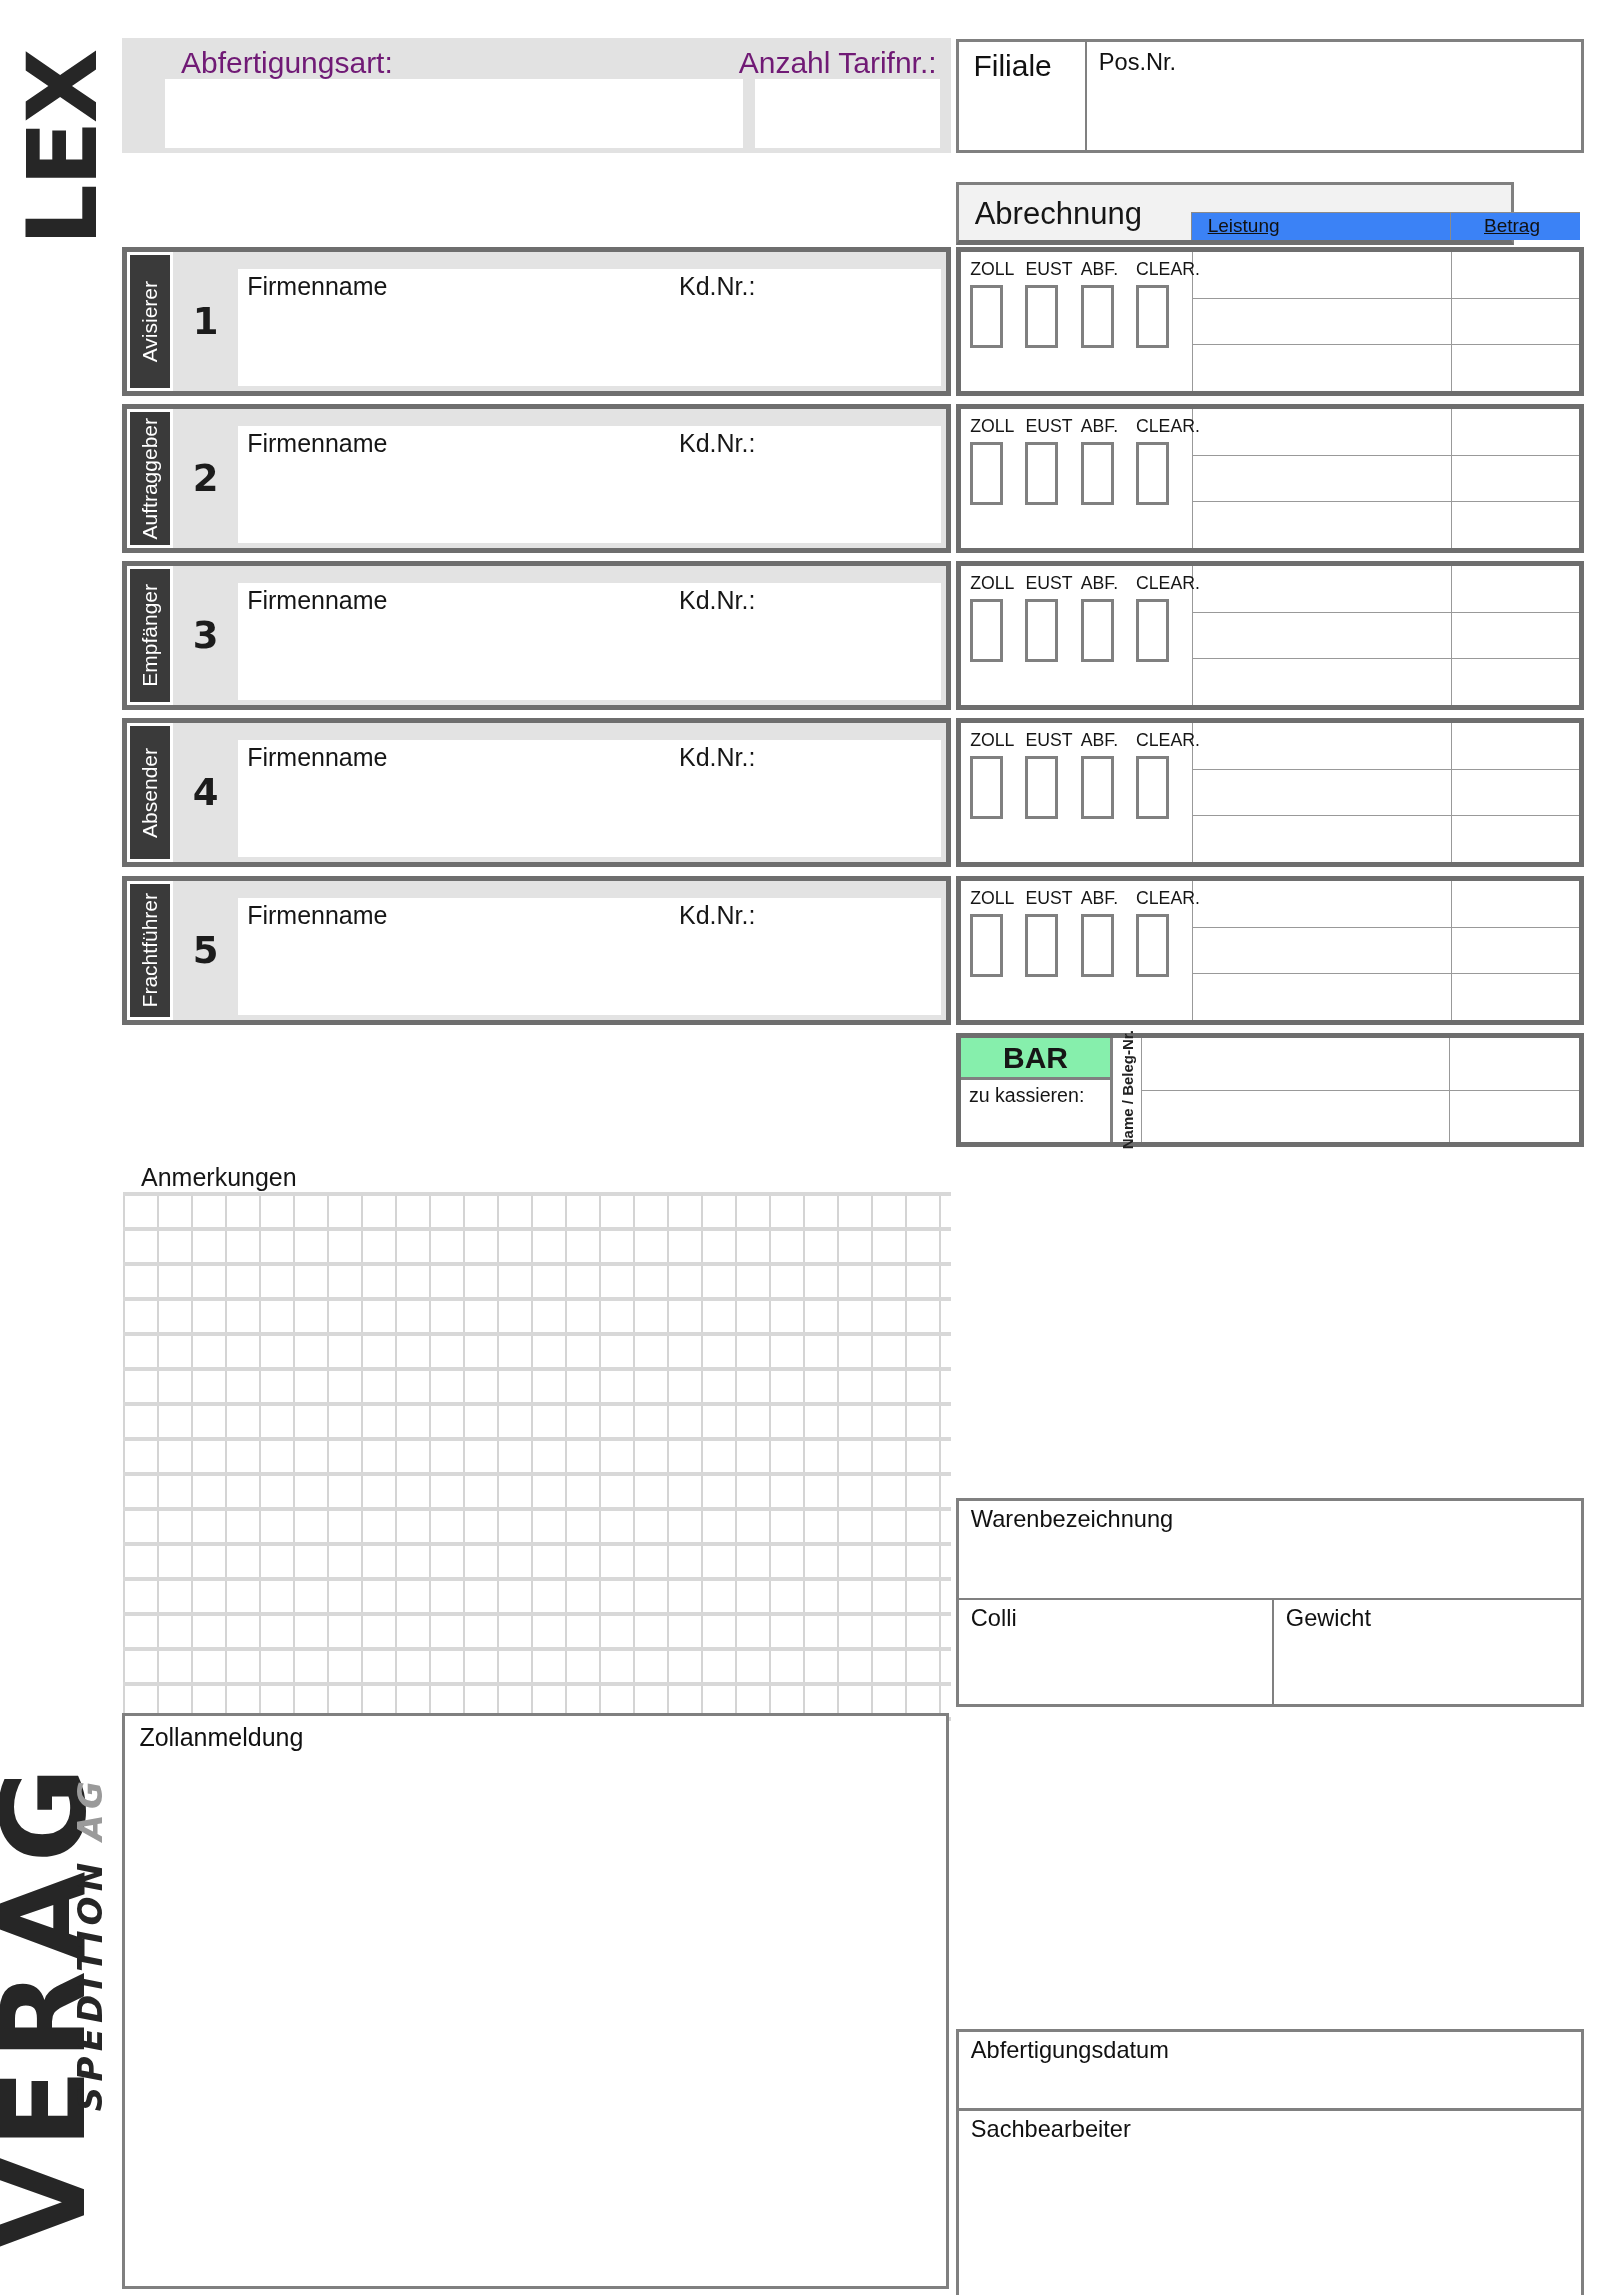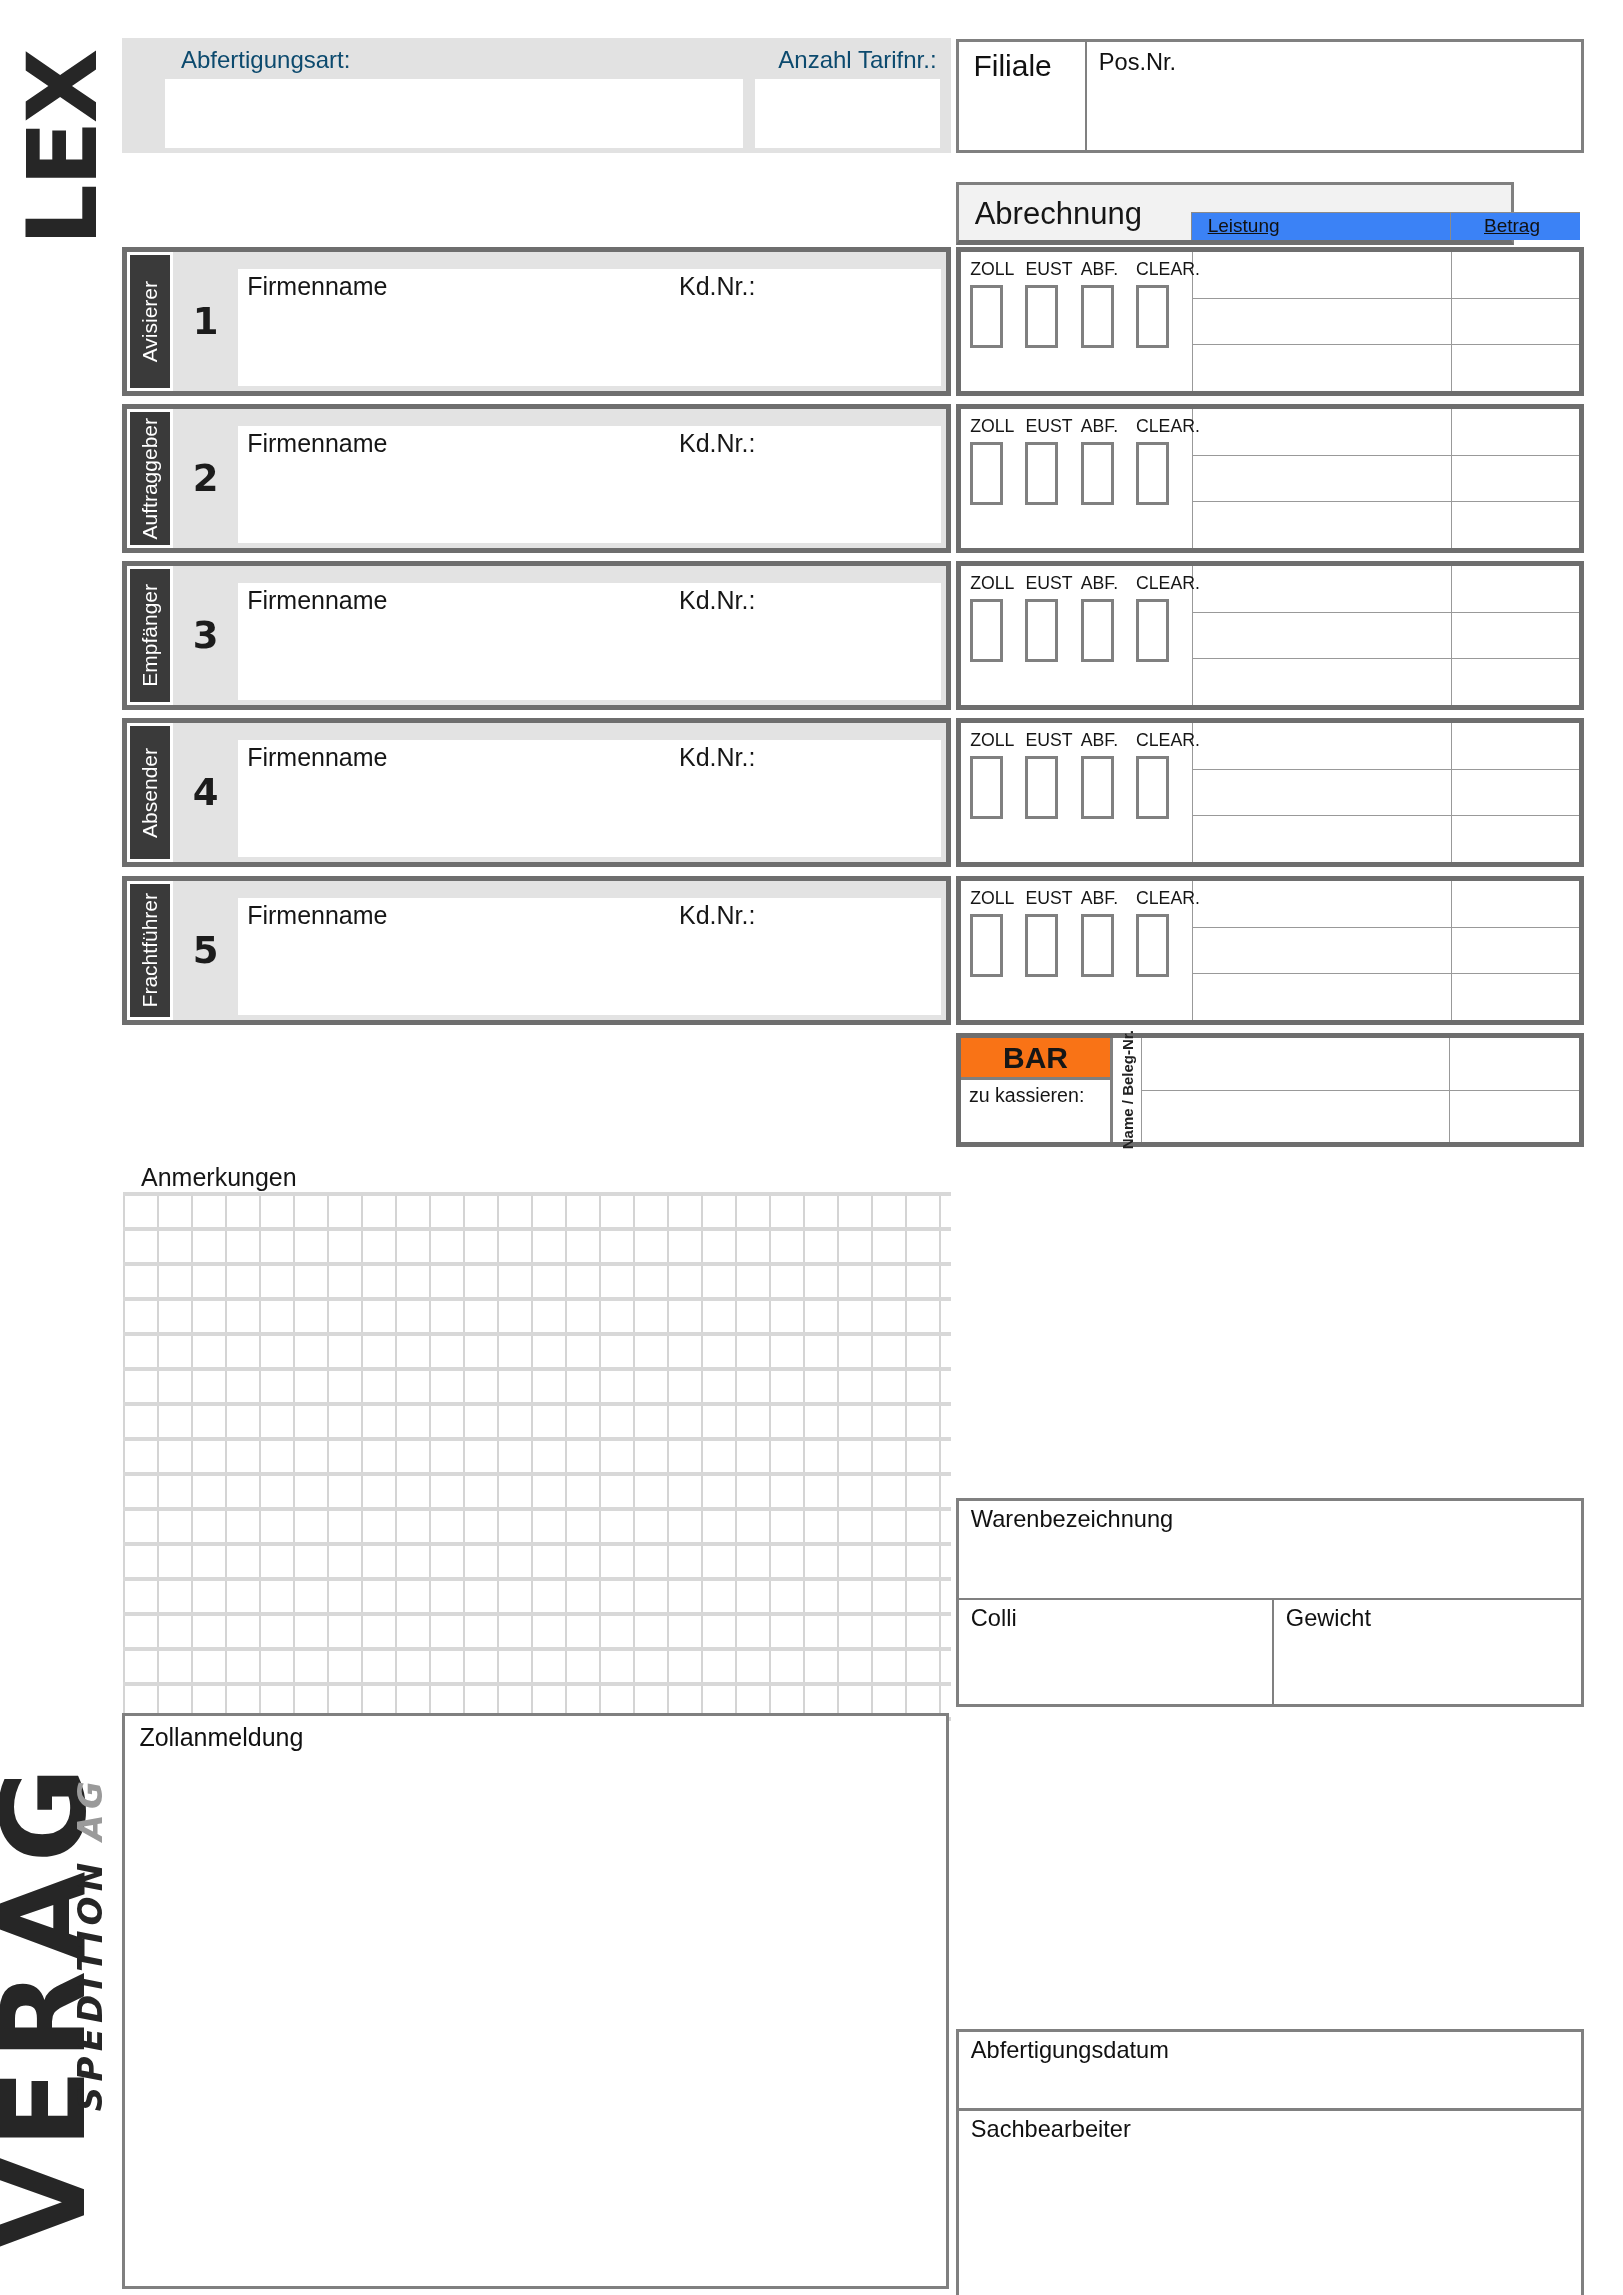--- a/index.html
+++ b/index.html
@@ -13,21 +13,21 @@
   .lex { left:15.7px; top:26px; width:93px; height:246px; display:flex; align-items:center; justify-content:center;
          font-family:"DejaVu Sans", sans-serif; font-weight:bold; font-size:97px; letter-spacing:-2.6px; color:#262626; }
   .verag { left:3.9px; top:1731px; width:79px; height:543px; display:flex; align-items:center; justify-content:center;
            font-family:"DejaVu Sans", sans-serif; font-weight:bold; font-size:116px; letter-spacing:9.2px; color:#262626; }
   .sped  { left:69px; top:1692px; width:42px; height:419px; display:flex; align-items:flex-end; justify-content:center;
            font-family:"DejaVu Sans", sans-serif; font-weight:bold; font-style:italic; font-size:34px; letter-spacing:5.2px; color:#262626; }
   .sped .gray { color:#9a9a9a; }
 
   
   .band { left:122px; top:38px; width:829px; height:115px; background:#e2e2e2; }
-  .band .lbl { position:absolute; top:7.9px; font-size:24px; color:#0c4a6e; }
+  .band .lbl { position:absolute; top:7.9px; font-size:30px; color:#701a75; }
   .band .lbl1 { left:59px; }
   .band .lbl2 { right:14.4px; }
   .band .inp { position:absolute; top:41px; height:69px; background:#fff; }
   .band .inp1 { left:43px; width:578px; }
   .band .inp2 { left:633px; width:185px; }
 
   
   .filbox { left:956px; top:39px; width:628px; height:114px; border:3.9px solid #808080; background:#fff; display:flex; }
   .filbox .c1 { width:128px; border-right:2px solid #808080; padding:6.5px 0 0 14.4px; font-size:30px; }
   .filbox .c2 { flex:1; padding:6.5px 0 0 11.8px; font-size:23.6px; }
@@ -61,21 +61,21 @@
   .chkcol .cl { font-size:17.7px; letter-spacing:0; color:#161616; display:block; }
   .cbox { width:33px; height:63px; border:3.9px solid #808080; margin-top:5.2px; background:#fff; }
   .svc { width:259px; border-right:1.3px solid #999; display:flex; flex-direction:column; }
   .amt { flex:1; display:flex; flex-direction:column; }
   .svc .r, .amt .r { flex:1; }
   .svc .r + .r, .amt .r + .r { border-top:1.3px solid #999; }
 
   
   .barblk { left:956px; top:1033px; width:628px; height:114px; border:5.2px solid #6e6e6e; background:#fff; display:flex; }
   .barc1 { width:152px; display:flex; flex-direction:column; }
-  .barhead { height:42px; background:#f97316; border-right:3.3px solid #808080; border-bottom:3.3px solid #808080;
+  .barhead { height:42px; background:#86efac; border-right:3.3px solid #808080; border-bottom:3.3px solid #808080;
              display:flex; align-items:center; justify-content:center; font-weight:bold; font-size:30px; color:#161616; }
   .zukass { flex:1; border-right:3.3px solid #808080; padding:3.9px 0 0 7.9px; font-size:19.6px; color:#161616; }
   .barrot { width:29px; border-right:1.3px solid #999; display:flex; align-items:center; justify-content:center; }
   .barrot .vtext { font-size:15px; font-weight:bold; color:#222; }
   .barsvc { width:308px; border-right:1.3px solid #999; display:flex; flex-direction:column; }
   .baramt { flex:1; display:flex; flex-direction:column; }
   .barsvc .r, .baramt .r { flex:1; }
   .barsvc .r + .r, .baramt .r + .r { border-top:1.3px solid #999; }
 
   

